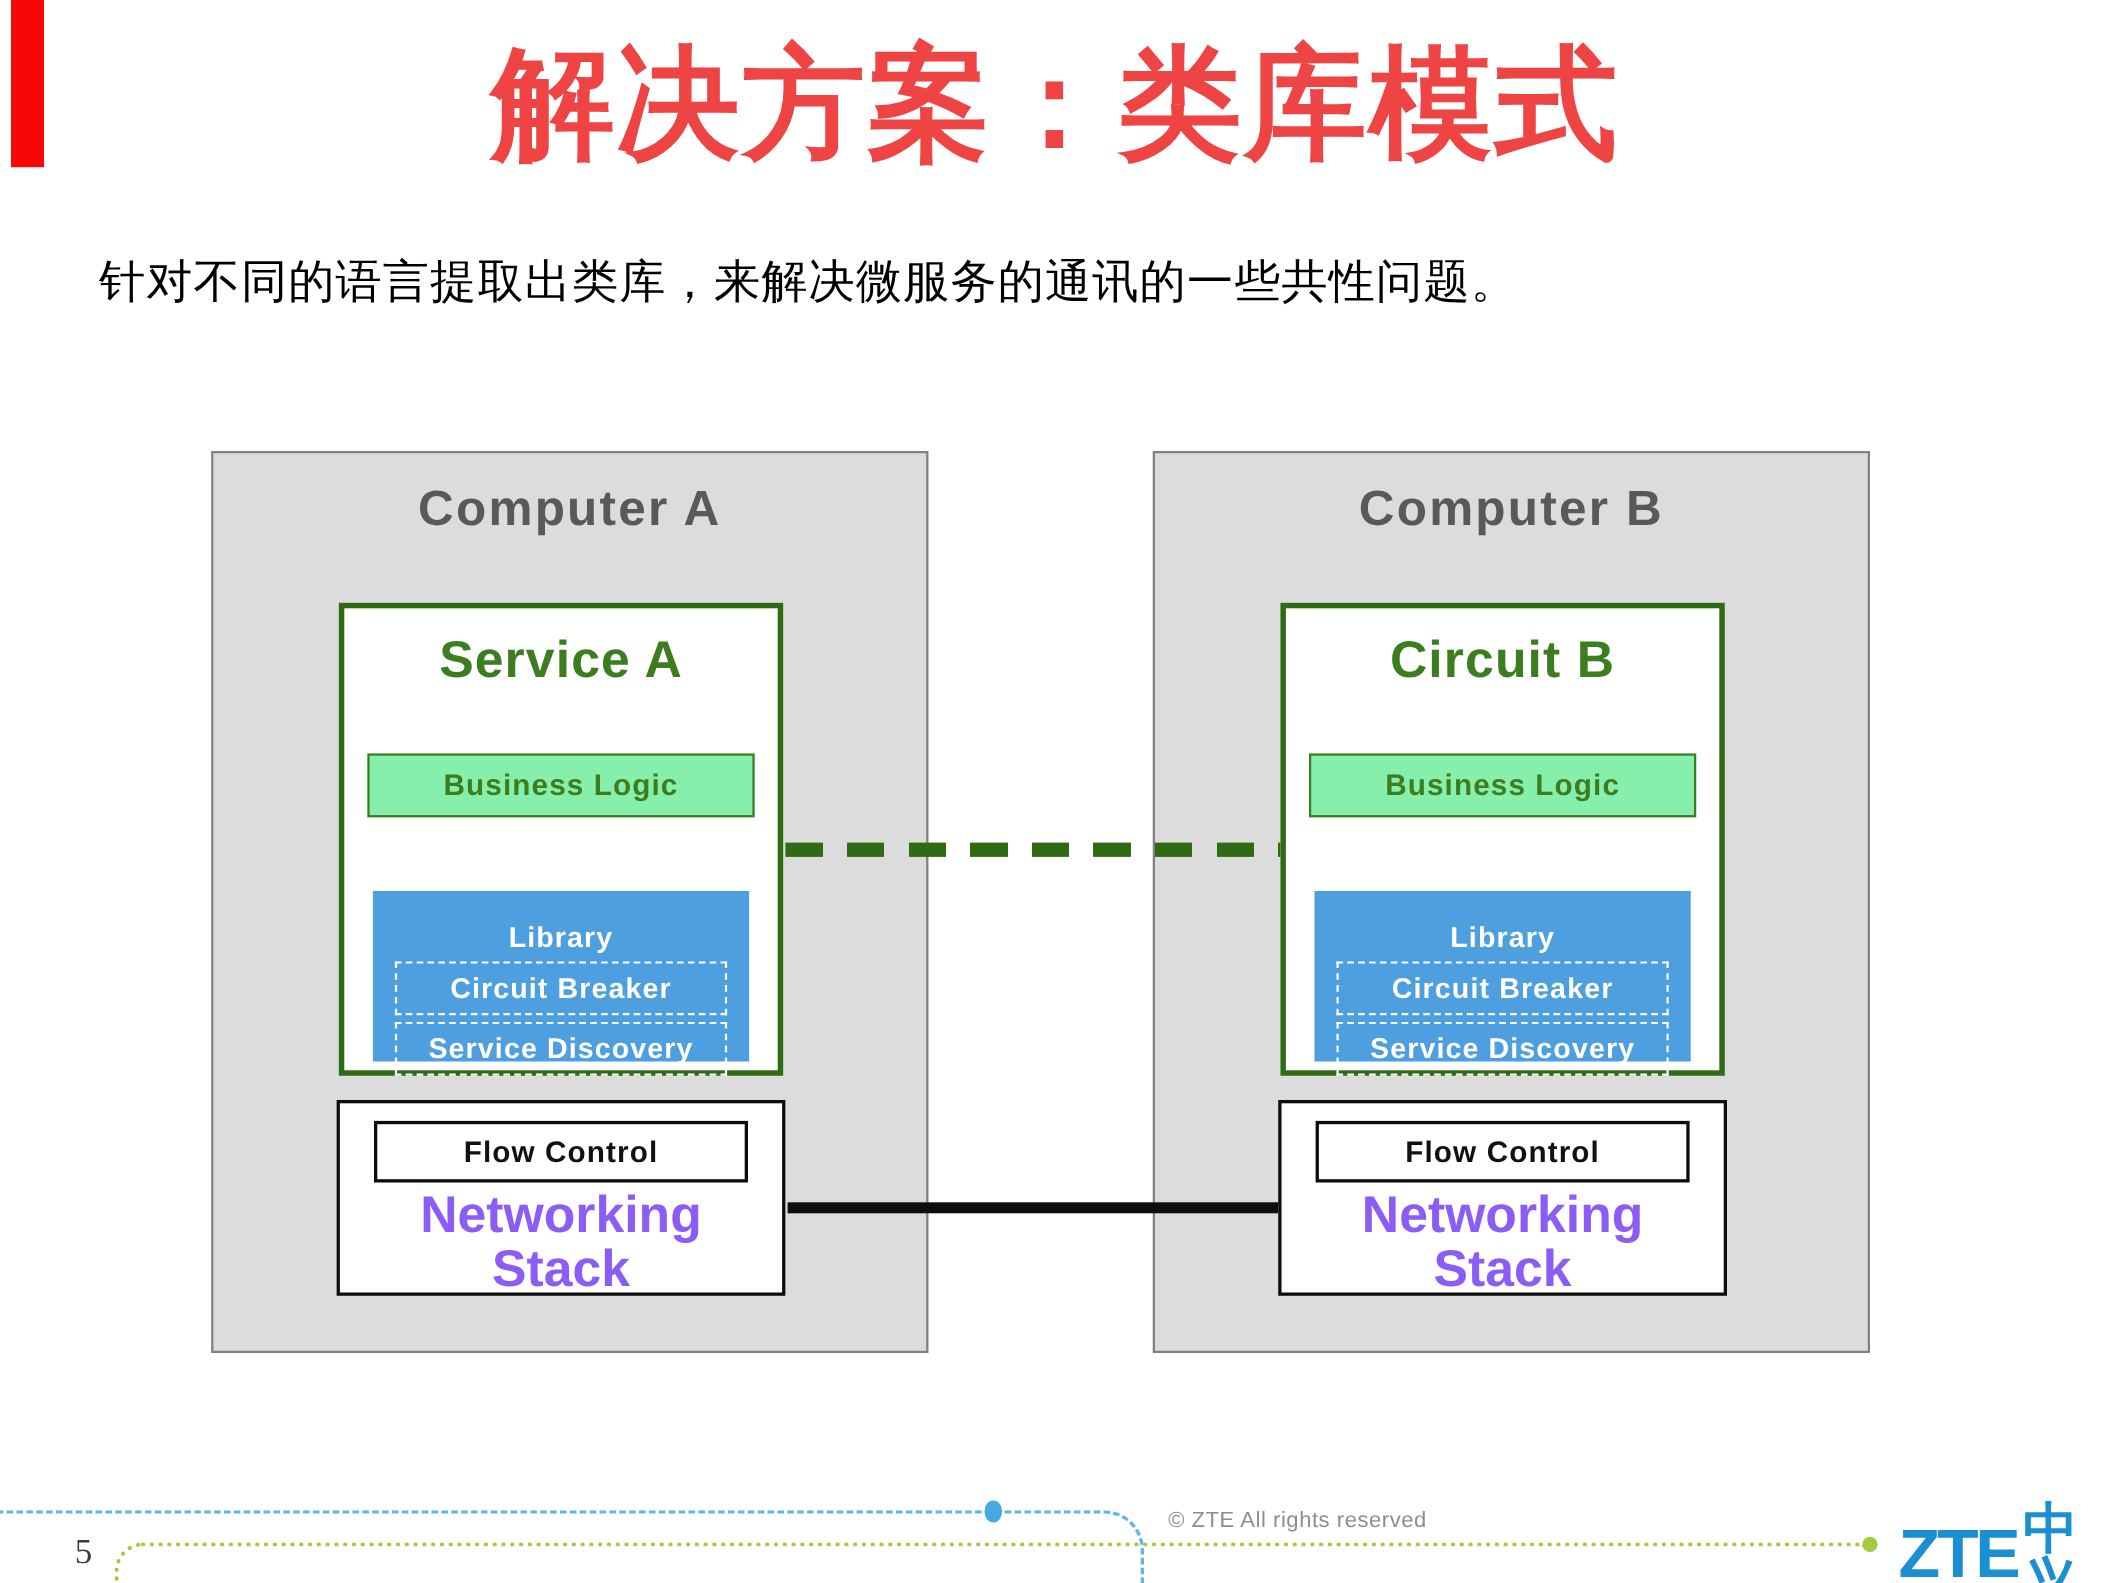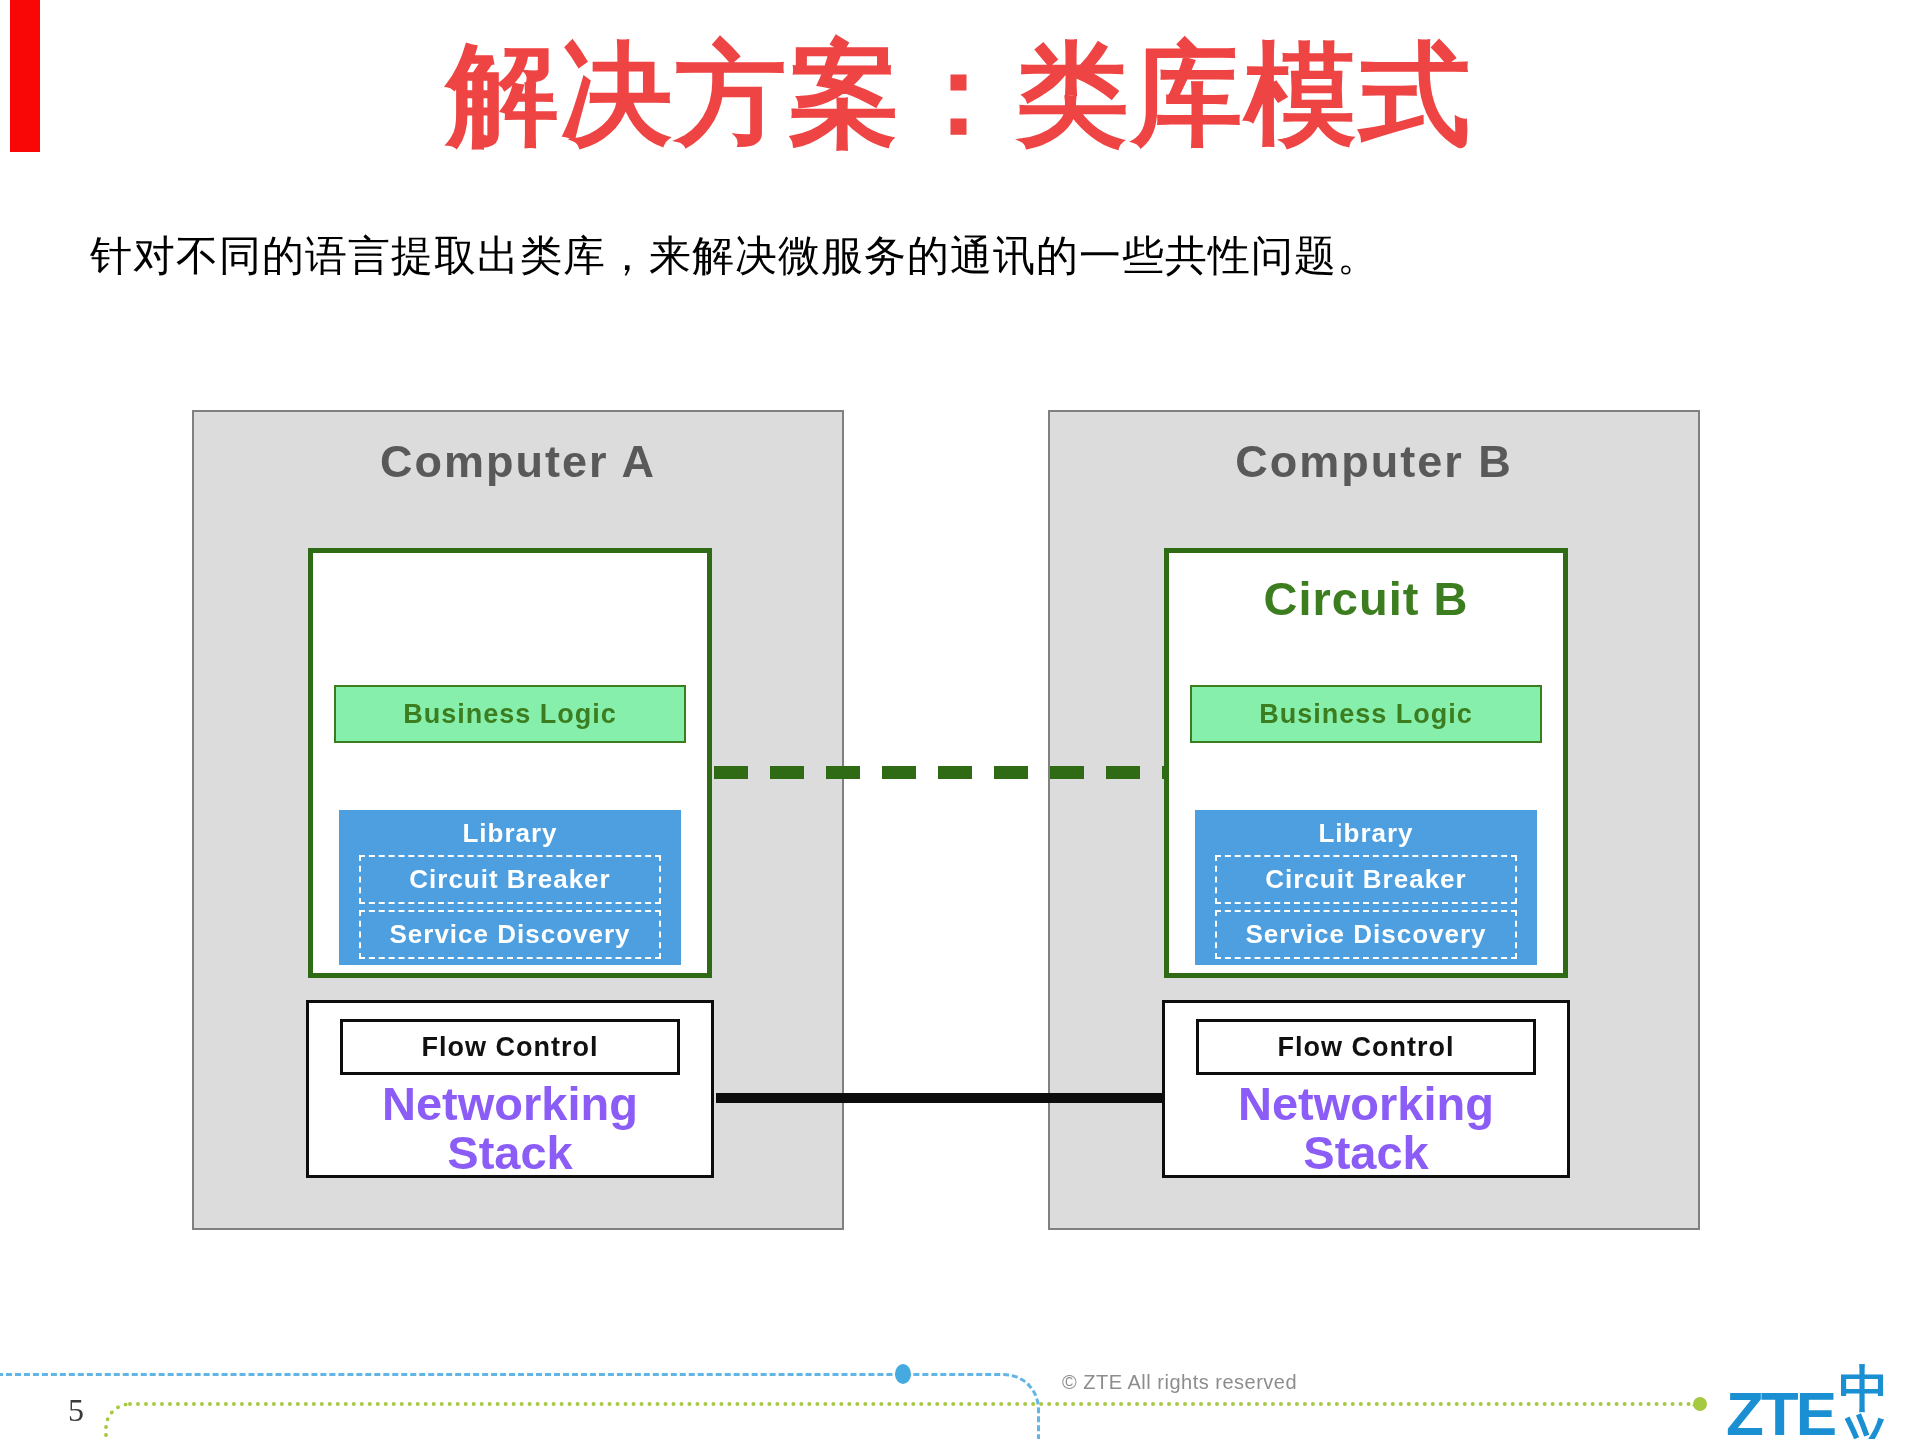--- a/index.html
+++ b/index.html
@@ -43,21 +43,21 @@
   }
   .service-title{margin-top:18px;text-align:center;font-size:47px;font-weight:bold;color:var(--green,#3c7d1f);letter-spacing:1px;}
   .biz{
     position:absolute;left:50%;transform:translateX(-50%);top:132px;width:352px;height:58px;
     background:#86efac;border:2px solid var(--green,#3c7d1f);box-sizing:border-box;
     display:flex;align-items:center;justify-content:center;
     font-size:27px;font-weight:bold;color:var(--green,#3c7d1f);letter-spacing:1px;
   }
   .library{
     position:absolute;left:50%;transform:translateX(-50%);top:257px;width:342px;height:155px;
-    background:var(--library_blue,#4d9fe0);box-sizing:border-box;padding-top:8px;
+    background:var(--library_blue,#4d9fe0);box-sizing:border-box;padding-top:27px;
   }
   .library-title{text-align:center;font-size:26px;font-weight:bold;color:#fff;letter-spacing:1px;}
   .lib-item{
     width:302px;height:49px;margin:6px auto 0;border:2px dashed #fff;box-sizing:border-box;
     display:flex;align-items:center;justify-content:center;
     font-size:26px;font-weight:bold;color:#fff;letter-spacing:1px;
   }
   .netstack{
     position:absolute;left:112px;top:588px;width:408px;height:178px;background:#fff;
     border:3px solid #0d0d0d;box-sizing:border-box;z-index:2;
@@ -113,20 +113,21 @@
 
   <div class="title">解决方案：类库模式</div>
   <div class="subtitle">针对不同的语言提取出类库，来解决微服务的通讯的一些共性问题。</div>
 
   <div class="link-dashed"></div>
   <div class="link-solid"></div>
 
   <div class="computer a">
     <div class="computer-label">Computer A</div>
     <div class="service">
+      <div class="service-title">Service A</div>
       <div class="biz">Business Logic</div>
       <div class="library">
         <div class="library-title">Library</div>
         <div class="lib-item">Circuit Breaker</div>
         <div class="lib-item">Service Discovery</div>
       </div>
     </div>
     <div class="netstack">
       <div class="flow">Flow Control</div>
       <div class="netlabel">Networking Stack</div>

